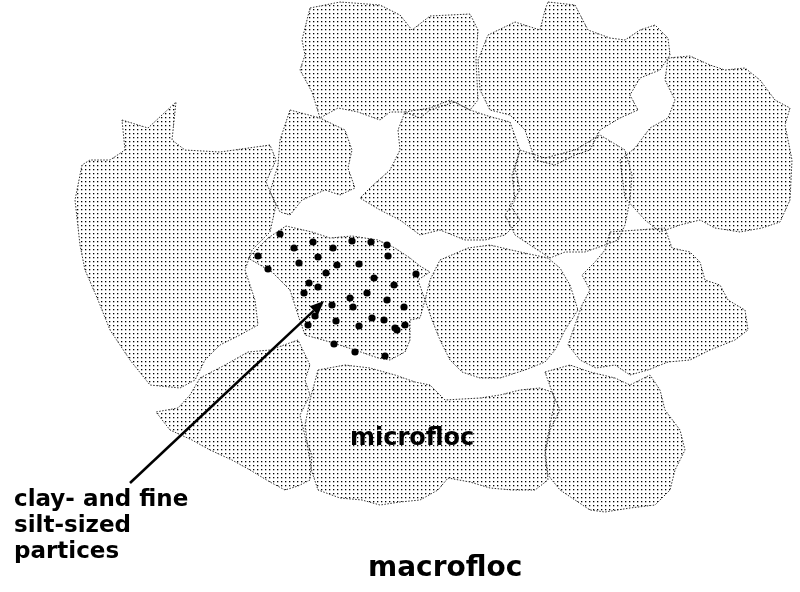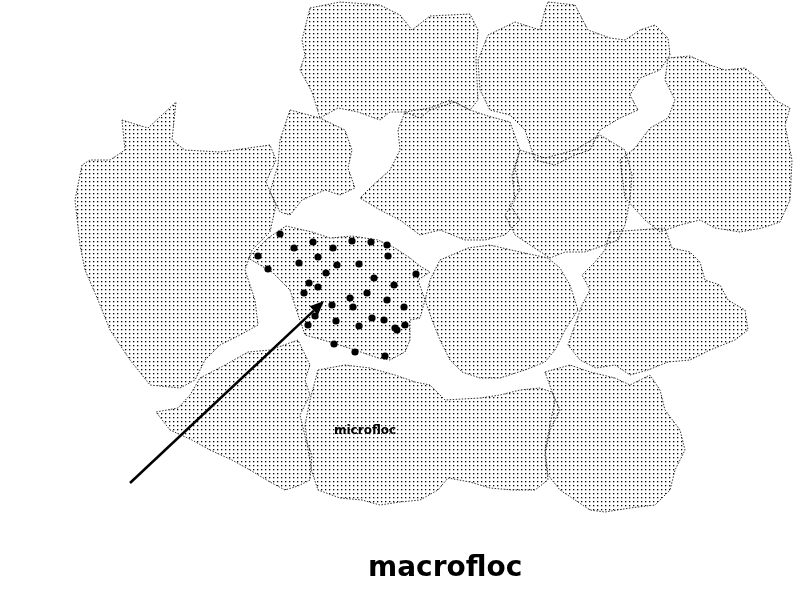--- a/index.html
+++ b/index.html
@@ -1,21 +1,21 @@
 <!DOCTYPE html>
 <html><head>
 <meta charset="utf-8">
 <style>
   html, body { margin: 0; padding: 0; background: #ffffff; }
   body { width: 800px; height: 592px; position: relative; overflow: hidden; font-family: "DejaVu Sans", sans-serif; }
   #canvas { position: absolute; left: 0; top: 0; width: 800px; height: 592px; }
   .label { position: absolute; font-family: "DejaVu Sans", sans-serif; font-weight: bold; color: #000; line-height: 1.12; }
   #lbl-particles { left: 14px; top: 486px; font-size: 23px; }
   #lbl-particles div { white-space: nowrap; }
-  #lbl-micro { left: 334px; top: 424px; font-size: 12px; }
+  #lbl-micro { left: 350px; top: 424px; font-size: 24px; }
   #lbl-macro { left: 368px; top: 551px; font-size: 28px; }
   .floc { stroke: #333; stroke-width: 1; stroke-dasharray: 1.5 1.5; }
 </style>
 </head>
 <body>
 
 <svg id="canvas" viewBox="0 0 800 592" xmlns="http://www.w3.org/2000/svg">
   <defs>
     <pattern id="stipple" width="4" height="4" patternUnits="userSpaceOnUse">
       <rect x="1" y="1" width="1.3" height="1.3" fill="#000"></rect>
@@ -93,15 +93,18 @@
       <circle cx="397" cy="330" r="3.6" fill="#000000"></circle>
     </g>
 
   <g>
     <line id="arrow-line" x1="130" y1="483" x2="313.7897622842845" y2="310.57867661989803" stroke="#000" stroke-width="2.5"></line>
     <polygon id="arrow-head" points="324,301 317.89490940709794,314.9544927837761 309.6846151614711,306.20286045601995" fill="#000"></polygon>
   </g>
 </svg>
 
 <div class="label" id="lbl-particles">
+  <div>clay- and fine</div>
+  <div>silt-sized</div>
+  <div>partices</div>
 </div>
 <div class="label" id="lbl-micro">microfloc</div>
 <div class="label" id="lbl-macro">macrofloc</div>
 
 </body></html>

